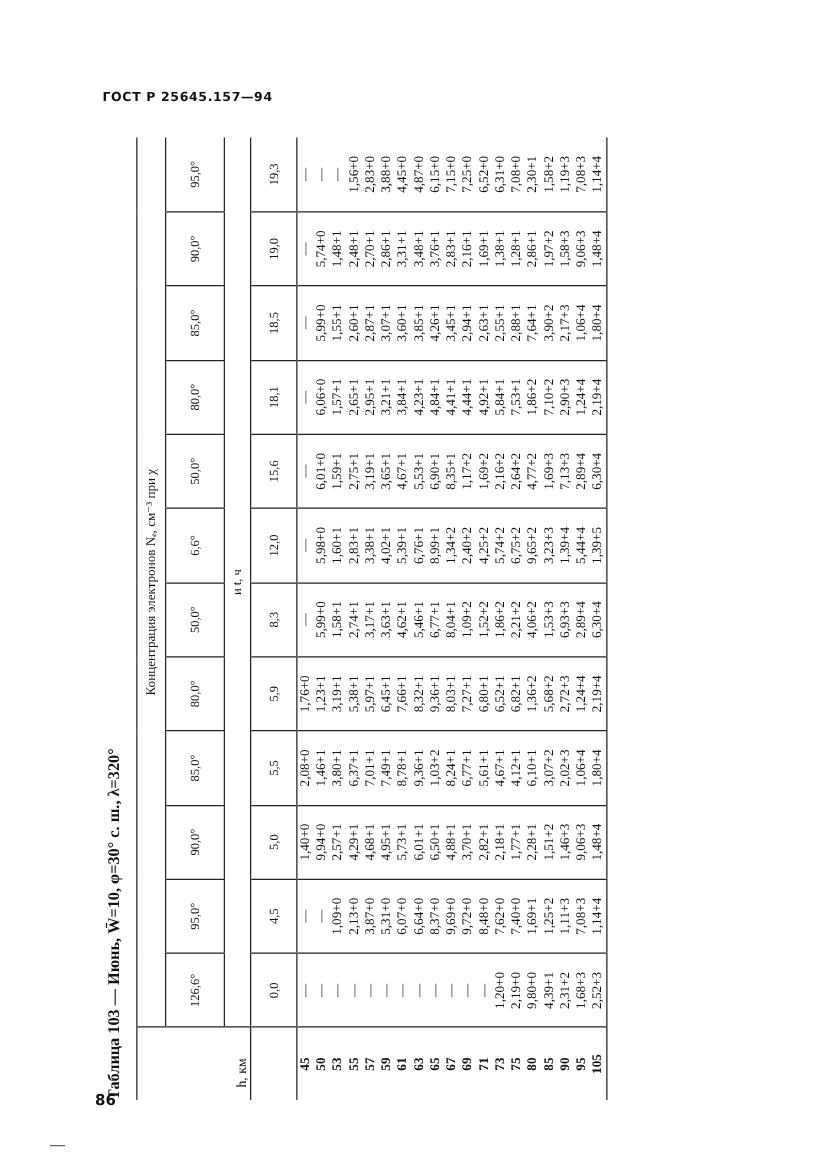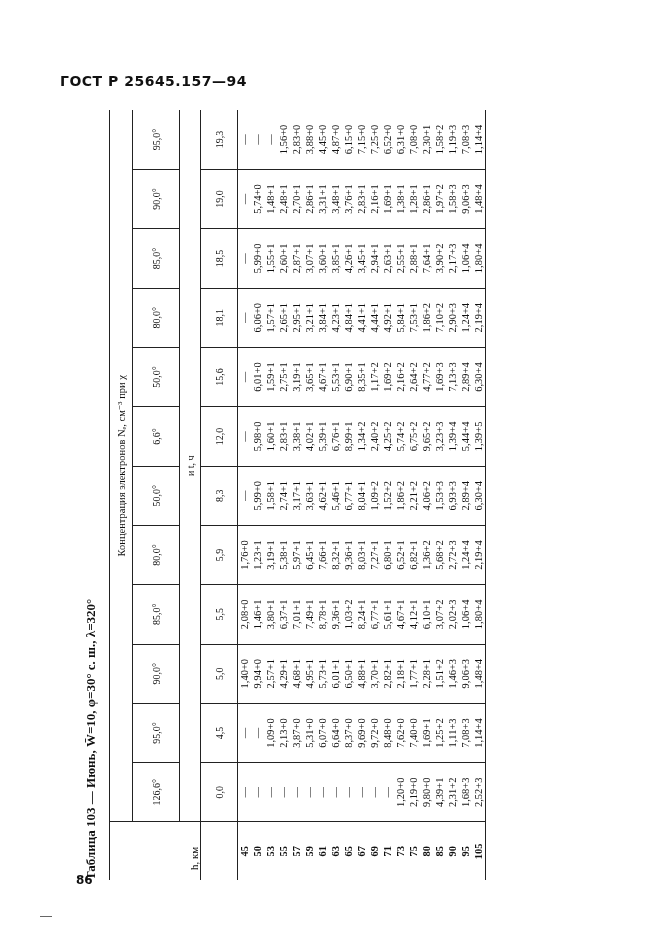--- a/index.html
+++ b/index.html
@@ -1,17 +1,17 @@
 <!DOCTYPE html>
 <html><head>
 <meta charset="utf-8">
 <style>
   html,body{margin:0;padding:0;background:#fff;}
   body{width:661px;height:936px;position:relative;overflow:hidden;font-family:"Liberation Serif","DejaVu Serif",serif;color:#111;}
-  .hdr{position:absolute;left:60px;top:73px;font-weight:bold;font-size:14px;letter-spacing:0.5px;font-family:"DejaVu Sans",sans-serif;}
+  .hdr{position:absolute;left:82px;top:73px;font-weight:bold;font-size:10px;letter-spacing:0.5px;font-family:"DejaVu Sans",sans-serif;}
   .pnum{position:absolute;left:76px;top:873px;font-size:12px;font-weight:bold;font-family:"DejaVu Sans",sans-serif;text-align:center;}
   .dash{position:absolute;left:40px;top:916px;width:12px;height:1px;background:#666;}
   
   .rot{position:absolute;left:83px;top:880px;width:770px;height:445px;transform-origin:0 0;transform:rotate(-90deg);}
   .caption{position:absolute;left:0;top:0;height:22px;font-size:13px;font-weight:bold;white-space:nowrap;}
   table{position:absolute;left:0;top:26px;border-collapse:collapse;width:770px;font-size:11px;table-layout:fixed;}
   td,th{font-weight:normal;text-align:center;padding:0;}
   .hrow td{border-top:1.5px solid #222;}
   .concl{height:22px;font-size:10.5px;border-left:1px solid #222;}
   .chi td{height:46px;font-size:10px;border-top:1px solid #222;border-left:1px solid #222;}

